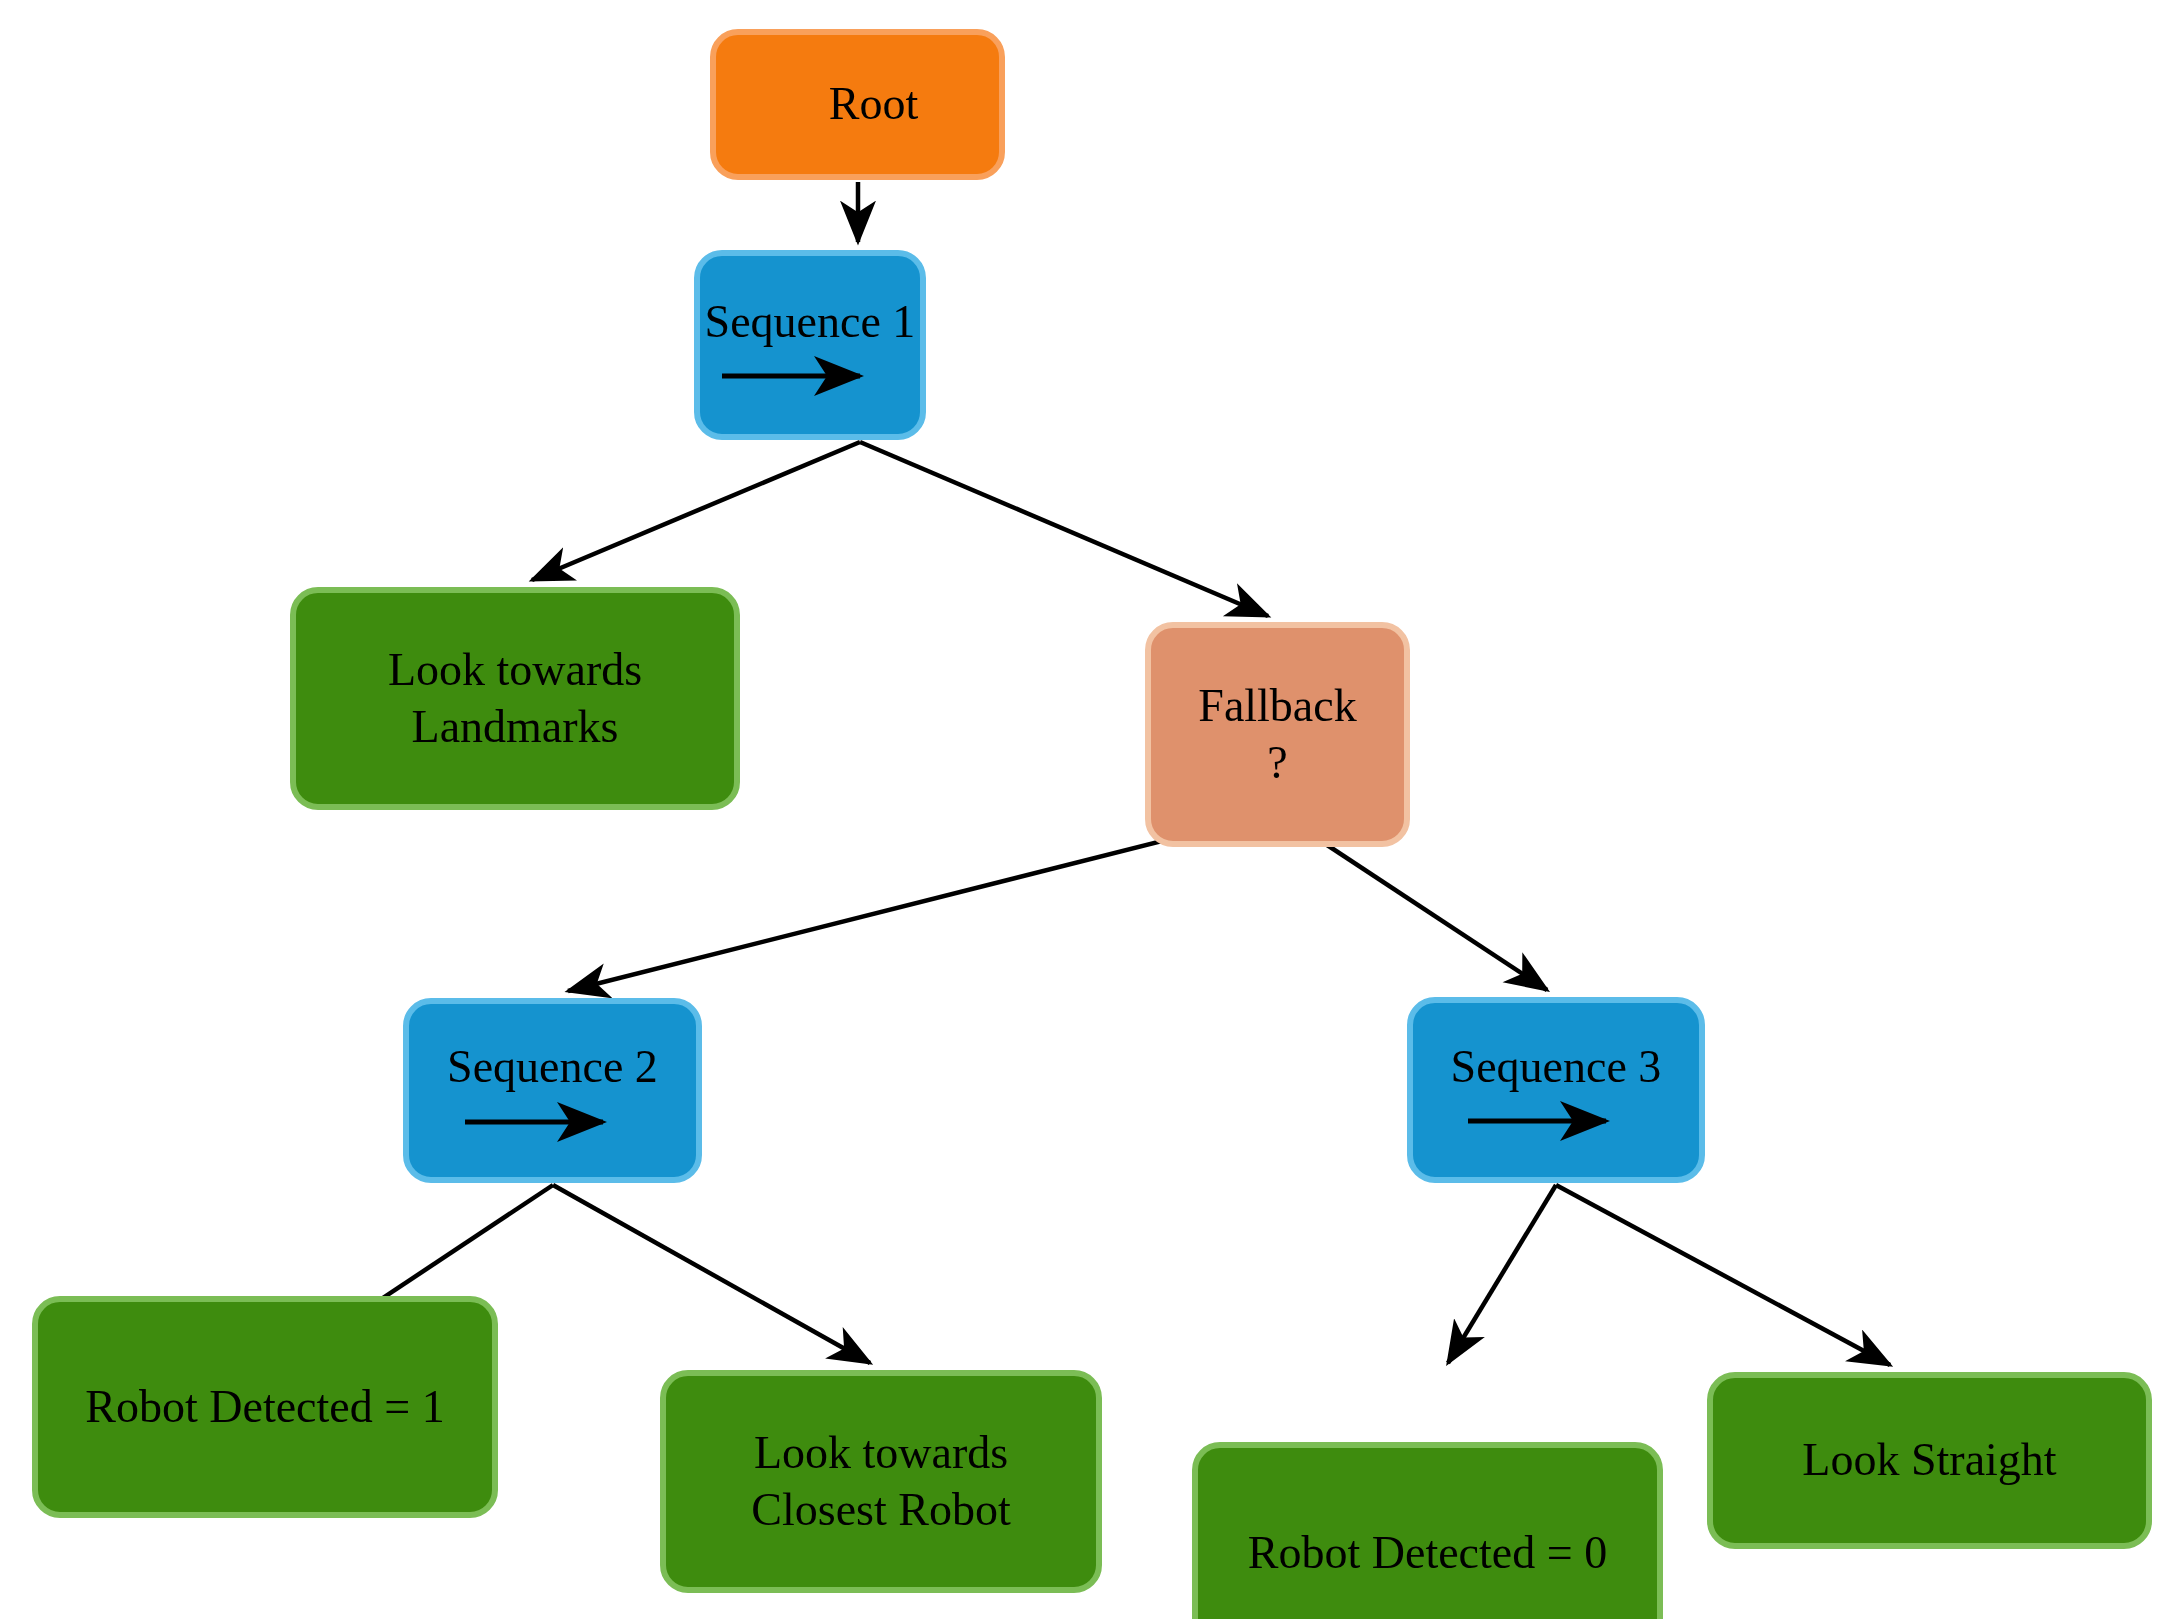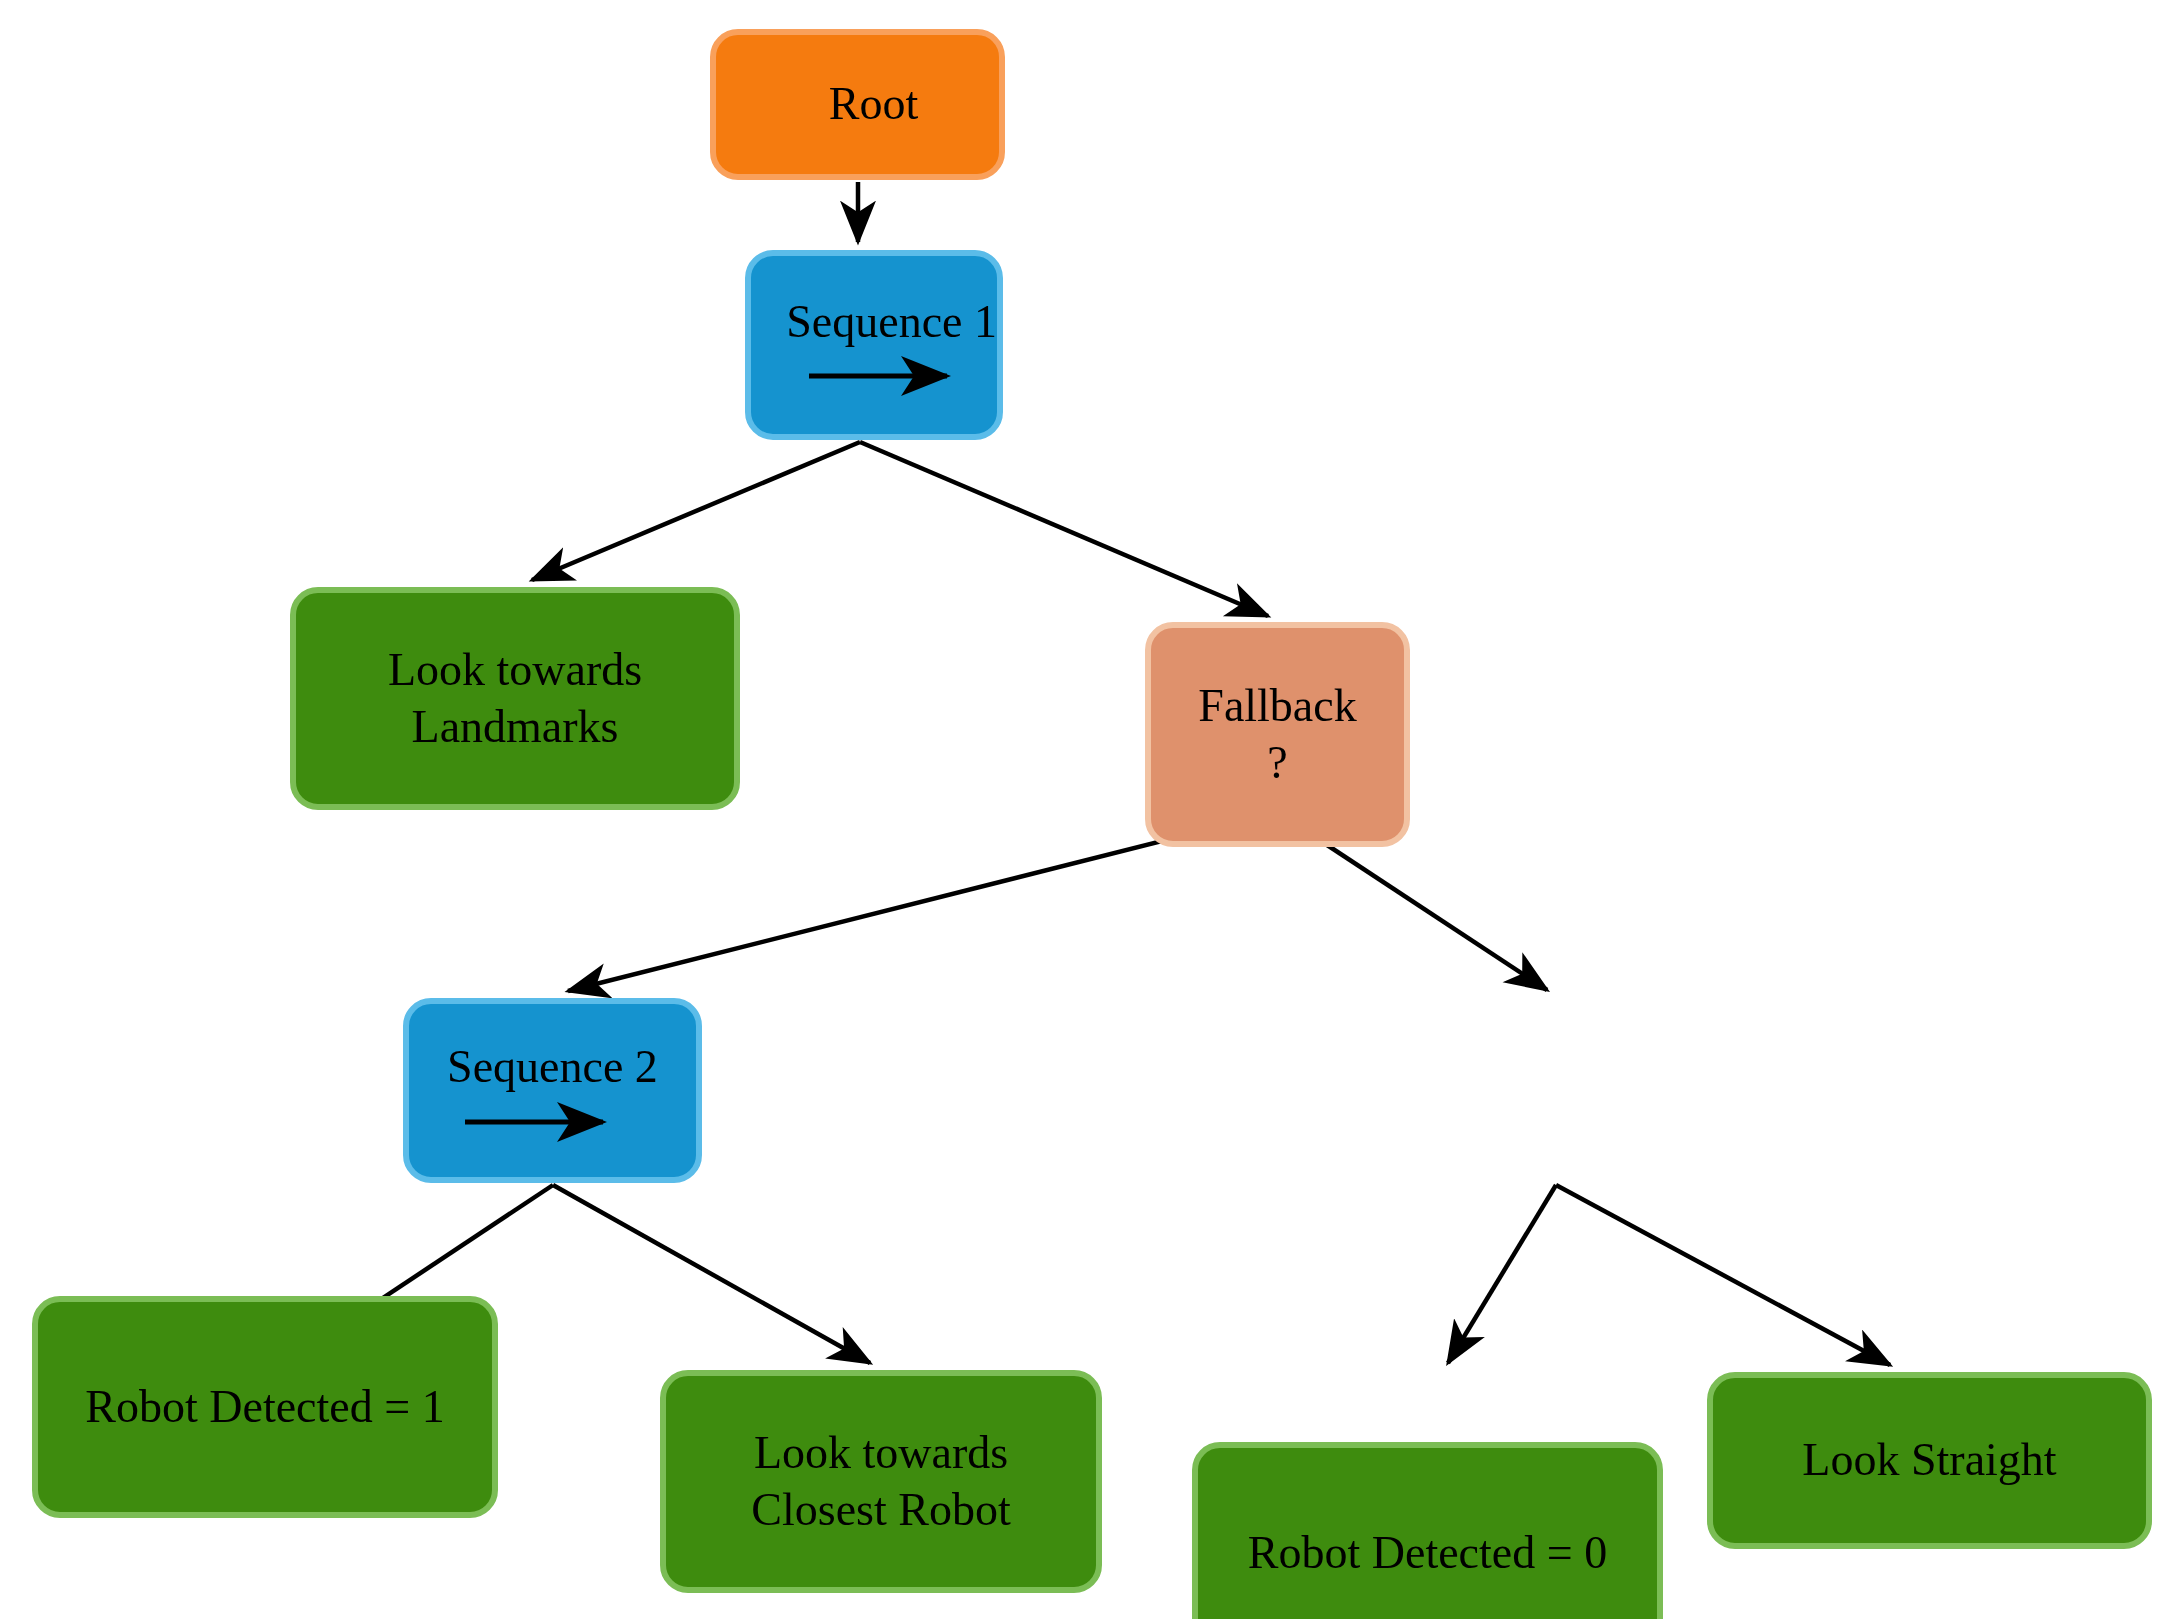--- a/index.html
+++ b/index.html
@@ -39,21 +39,21 @@
   .node .label {
     white-space: pre-line;
   }
   .node-root     { background: #F57B0F; border-color: #F9A05B; }
   .node-sequence { background: #1593CF; border-color: #5BBCE9; }
   .node-fallback { background: #DF916C; border-color: #F2C2A2; }
   .node-action   { background: #3E8C0E; border-color: #7BBD55; }
 
   
   #n-root      { left: 710px;  top: 29px;   width: 295px; height: 151px; padding-left: 32px; }
-  #n-seq1      { left: 745px;  top: 250px;  width: 258px; height: 190px; align-items: flex-end; }
+  #n-seq1      { left: 694px;  top: 250px;  width: 232px; height: 190px; }
   #n-landmarks { left: 290px;  top: 587px;  width: 450px; height: 223px; }
   #n-fallback  { left: 1145px; top: 622px;  width: 265px; height: 225px; }
   #n-seq2      { left: 403px;  top: 998px;  width: 299px; height: 185px; }
   #n-seq3      { left: 1407px; top: 997px;  width: 298px; height: 186px; }
   #n-rd1       { left: 32px;   top: 1296px; width: 466px; height: 222px; }
   #n-closest   { left: 660px;  top: 1370px; width: 442px; height: 223px; }
   #n-rd0       { left: 1192px; top: 1442px; width: 471px; height: 222px; }
   #n-straight  { left: 1707px; top: 1372px; width: 445px; height: 177px; }
 
   .seq-arrow {
@@ -113,20 +113,26 @@
 ?</span>
   </div>
 
   <div id="n-seq2" class="node node-sequence">
     <span class="label">Sequence 2</span>
     <svg class="seq-arrow" width="200" height="40" viewBox="0 0 200 40">
       <line class="seq-arrow-line" x1="12" y1="20" x2="150" y2="20" marker-end="url(#arrowhead)"></line>
     </svg>
   </div>
 
+  <div id="n-seq3" class="node node-sequence">
+    <span class="label">Sequence 3</span>
+    <svg class="seq-arrow" width="200" height="40" viewBox="0 0 200 40">
+      <line class="seq-arrow-line" x1="12" y1="20" x2="150" y2="20" marker-end="url(#arrowhead)"></line>
+    </svg>
+  </div>
 
   <div id="n-rd1" class="node node-action">
     <span class="label">Robot Detected = 1</span>
   </div>
 
   <div id="n-closest" class="node node-action">
     <span class="label">Look towards
 Closest Robot</span>
   </div>
 

